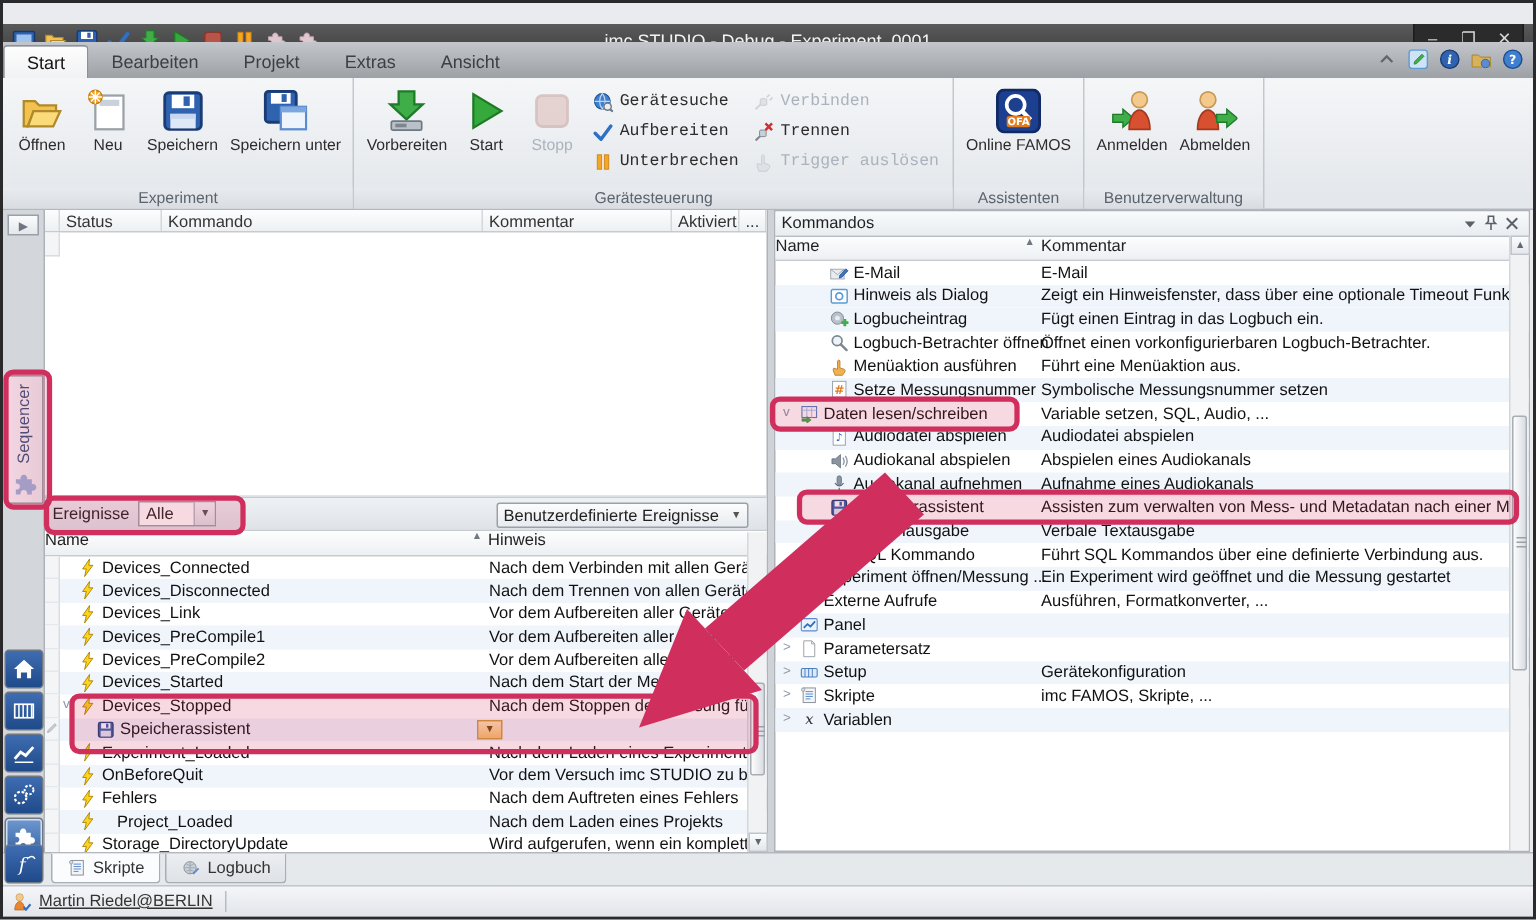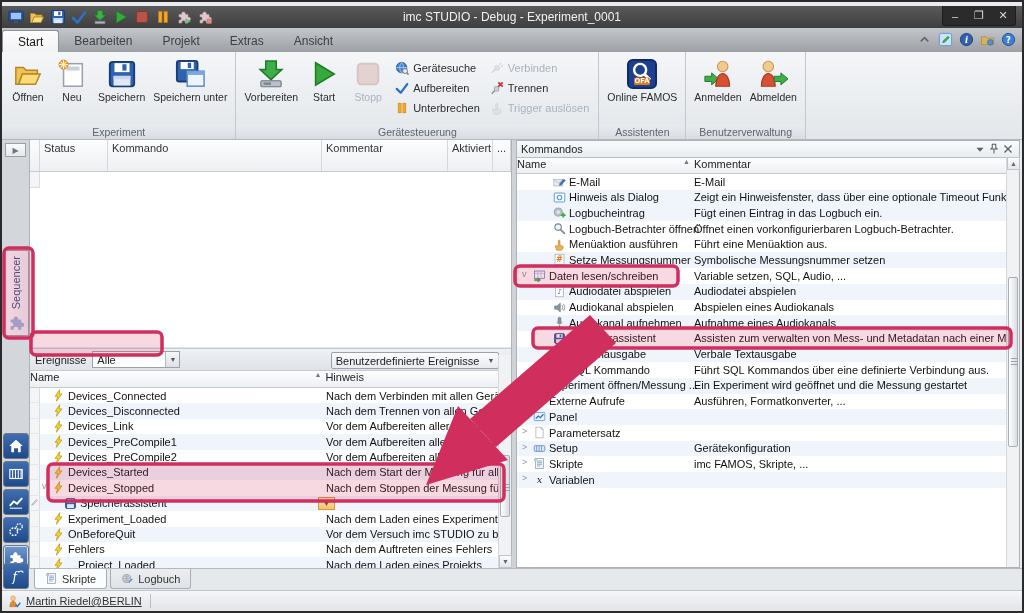--- a/index.html
+++ b/index.html
@@ -3,21 +3,21 @@
 <meta charset="utf-8">
 <style>
   * { margin:0; padding:0; box-sizing:border-box; }
   html,body { background:#888; }
   #app {
     position:relative; width:1024px; height:613px; overflow:hidden;
     font-family:"Liberation Sans","DejaVu Sans",sans-serif; font-size:11px; color:#222;
     background:#e9ebee; border:2px solid #2a2a2c;
   }
   
-  .titlebar { position:absolute; left:0; top:4px; right:0; height:22px;
+  .titlebar { position:absolute; left:0; top:14px; right:0; height:22px;
     background:linear-gradient(#5a5a5a,#3e3e3e); display:flex; align-items:center; }
   .qa { display:flex; gap:5px; align-items:center; padding-left:6px; }
   .qa .ic { width:16px; height:16px; display:inline-flex; }
   .title-text { position:absolute; left:0; right:0; text-align:center; color:#f2f2f2; font-size:12px; pointer-events:none; }
   .winbtns { position:absolute; right:6px; top:0; height:20px; display:flex; background:#2b2b2b; border:1px solid #1c1c1c; border-top:none; border-radius:0 0 3px 3px; }
   .winbtn { width:24px; height:19px; color:#d8d8d8; font-size:11px; display:flex; align-items:center; justify-content:center; cursor:default; }
   
   .tabrow { position:absolute; left:0; top:26px; right:0; height:24px;
     background:linear-gradient(#c3c6ca,#9da1a6); display:flex; align-items:flex-end; }
   .tab { height:22px; padding:4px 15px 0; font-size:12px; color:#3c3f43; }
@@ -29,44 +29,44 @@
     background:linear-gradient(#f4f6f8,#e3e6ea); border-bottom:1px solid #b4b8be; display:flex; }
   .rgroup { position:relative; height:100%; border-right:1px solid #c4c8ce; padding:3px 4px 15px; display:flex; align-items:flex-start; }
   .rcaption { position:absolute; left:0; right:0; bottom:0; height:14px; font-size:10.5px; color:#5c646e; text-align:center;
     background:linear-gradient(#e8ebef,#d9dde2); line-height:14px; }
   .bigbtn { width:auto; min-width:44px; padding:2px 4px; height:66px; display:flex; flex-direction:column; align-items:center; }
   .bigbtn .ic { width:30px; height:30px; margin:2px 0 3px; }
   .bigbtn .lbl { font-size:10.5px; line-height:11px; text-align:center; color:#2c2c2c; white-space:pre-line; }
   .smallcol { display:flex; flex-direction:column; justify-content:flex-start; padding-top:3px; }
   .smallbtn { height:20px; display:flex; align-items:center; gap:4px; padding:0 5px; }
   .smallbtn .ic { width:14px; height:14px; }
-  .smallbtn .lbl { font-size:11px; color:#2c2c2c; white-space:nowrap; }
+  .smallbtn .lbl { font-size:11px; color:#2c2c2c; white-space:nowrap;font-family:Liberation Mono, monospace; }
   .disabled .lbl { color:#aab3bd; }
   .disabled .ic { opacity:.5; filter:grayscale(35%); }
   
   .leftstrip { position:absolute; left:0; top:138px; width:28px; bottom:21px; background:#d3d6da; border-right:1px solid #aeb3b9; }
   .expander { position:absolute; left:3px; top:3px; width:21px; height:14px; background:linear-gradient(#fbfcfd,#e4e7eb);
     border:1px solid #9aa0a7; font-size:8px; color:#6f7680; display:flex; align-items:center; justify-content:center; }
   .seqtab { position:absolute; left:2px; top:110px; width:25px; height:86px; background:linear-gradient(90deg,#fbfcfd,#eceef1);
     border:1px solid #9aa0a7; border-left:none; display:flex; flex-direction:column; align-items:center; justify-content:flex-end; padding:3px 0; }
   .seqtab .vlabel { writing-mode:vertical-rl; transform:rotate(180deg); font-size:11px; color:#33537e; margin-bottom:4px; }
   .sidetool { position:absolute; left:1px; width:26px; height:26px; border:1px solid #6f7781; border-radius:3px;
     background:linear-gradient(#3f6db1,#1f4a8a); display:flex; align-items:center; justify-content:center; }
   .sidetool.active { background:linear-gradient(#6f98d0,#35619f); box-shadow:inset 0 0 0 1px #cfe0f5; }
   .sidetool .ic { width:18px; height:18px; }
   
   .leftpanel { position:absolute; left:28px; top:138px; width:482px; bottom:43px; background:#fff; border-right:1px solid #aeb3b9; }
-  .gridhead { display:flex; height:32px; background:linear-gradient(#fcfdfe,#edf0f3); border-bottom:1px solid #c7cbd0;justify-content:center; }
+  .gridhead { display:flex; height:15px; background:linear-gradient(#fcfdfe,#edf0f3); border-bottom:1px solid #c7cbd0;justify-content:center; }
   .gridhead .hc { border-right:1px solid #d4d8dc; padding:2px 4px; font-size:11px; color:#333; overflow:hidden; white-space:nowrap; }
   .seqbody { height:176px; border-bottom:1px solid #e2e5e9; position:relative; }
   .seqbody .gutcell { position:absolute; left:0; top:0; width:10px; height:16px; border-right:1px solid #d9dde2; border-bottom:1px solid #d9dde2; background:#f4f5f7; }
   .evtoolbar { height:23px; background:linear-gradient(#eef1f4,#dfe3e8); border-top:1px solid #c7cbd0; border-bottom:1px solid #c7cbd0;
     display:flex; align-items:center; position:relative; }
   .evlabel { margin-left:5px; font-size:11px; color:#222; }
-  .evselect { margin-left:6px; width:88px; height:17px; background:#fff; border:1px solid #9aa1a8; display:flex; align-items:center; justify-content:space-between; padding-left:4px; font-size:11px; }
+  .evselect { margin-left:6px; width:52px; height:17px; background:#fff; border:1px solid #9aa1a8; display:flex; align-items:center; justify-content:space-between; padding-left:4px; font-size:11px; }
   .evselect .arrowbox { width:14px; height:15px; background:linear-gradient(#f5f7f9,#dde1e6); border-left:1px solid #b6bcc2; font-size:7px; color:#555; display:flex; align-items:center; justify-content:center; }
   .custombtn { position:absolute; right:12px; top:3px; width:168px; height:17px; background:linear-gradient(#fbfcfd,#e8ebef);
     border:1px solid #9aa1a8; border-radius:2px; font-size:11px; color:#222; display:flex; align-items:center; justify-content:center; gap:8px; }
   .custombtn .car { font-size:7px; color:#555; }
   .evhead { display:flex; height:17px; background:linear-gradient(#fcfdfe,#edf0f3); border-bottom:1px solid #c7cbd0; }
   .evrows { position:relative; }
   .evrow { position:relative; height:15.4px; }
   .evrow.alt { background:#f0f5fc; }
   .evrow .gut { position:absolute; left:0; top:0; width:10px; height:100%; background:#f4f5f7; border-right:1px solid #d9dde2; border-bottom:1px solid #e4e7eb; display:flex; align-items:center; justify-content:center; }
   .evrow .exp { position:absolute; left:12px; top:1px; font-size:9px; color:#8a97a5; }

